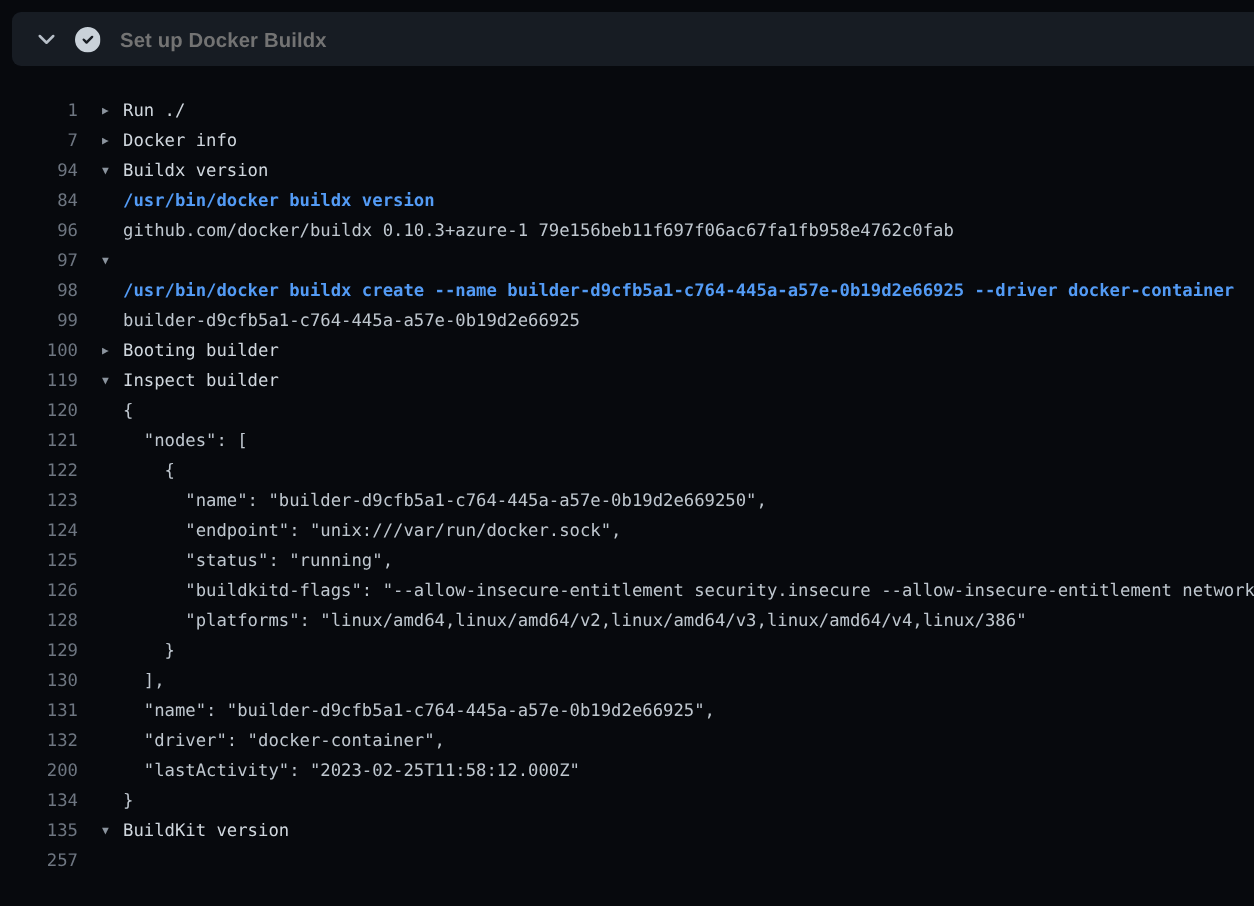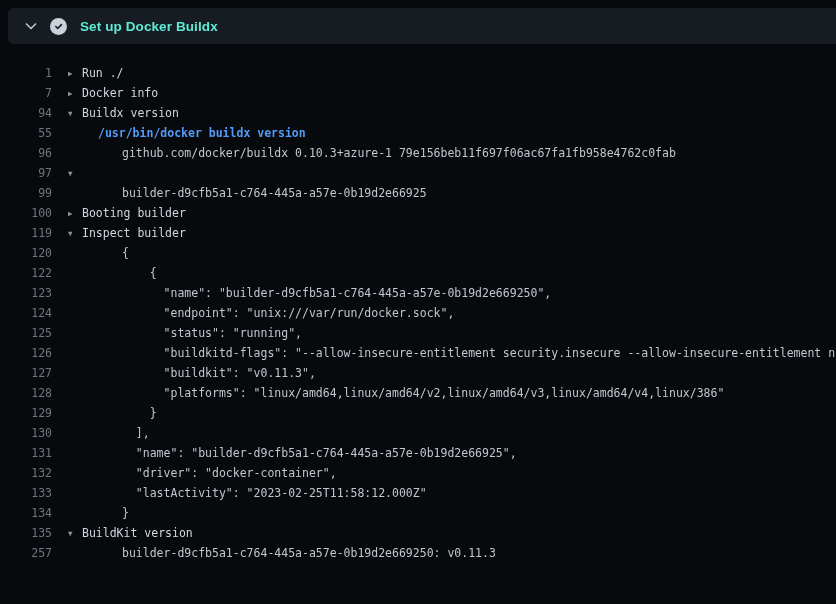--- a/index.html
+++ b/index.html
@@ -24,21 +24,21 @@
   .chev-box {
     width: 26px; height: 26px;
     display: flex; align-items: center; justify-content: center;
   }
   .status-box {
     width: 28px; height: 26px;
     display: flex; align-items: center; justify-content: center;
     margin-right: 8px;
   }
   .step-title {
-    color: #5eead4;
+    color: #737373;
     font-size: 13.5px;
     font-weight: 700;
     letter-spacing: 0.1px;
   }
   
   .log-viewer {
     position: absolute;
     left: 0; top: 44px; right: 0; bottom: 0;
     padding-top: 19px;
     font-family: "DejaVu Sans Mono", "Liberation Mono", monospace;
@@ -69,22 +69,22 @@
     color: #8b949e;
     font-size: 7.5px;
     display: inline-block;
     transform: translateY(-1px);
   }
   .text {
     flex: 0 0 auto;
     white-space: pre;
   }
   .t-group   { color: #d0d7de; }
-  .t-command { color: #539bf5; font-weight: bold; margin-left: 16px; }
-  .t-output  { color: #bfc7cf; margin-left: 40px; }
+  .t-command { color: #539bf5; font-weight: bold; }
+  .t-output  { color: #bfc7cf; }
 </style>
 </head>
 <body>
 
 <div class="step-header">
   <span class="chev-box">
     <svg width="16" height="16" viewBox="0 0 16 16">
       <path d="M3.5 6l4.5 4.5L12.5 6" stroke="#b7bfc8" stroke-width="1.7" fill="none" stroke-linecap="round" stroke-linejoin="round"></path>
     </svg>
   </span>
@@ -94,35 +94,36 @@
       <path d="M11.28 5.72a.75.75 0 0 1 0 1.06l-3.5 3.5a.75.75 0 0 1-1.06 0l-1.75-1.75a.75.75 0 1 1 1.06-1.06l1.22 1.22 2.97-2.97a.75.75 0 0 1 1.06 0z" fill="#171c23"></path>
     </svg>
   </span>
   <span class="step-title">Set up Docker Buildx</span>
 </div>
 
 <div class="log-viewer">
     <div class="log-row"><a class="num">1</a><span class="gutter"><span class="arrow">▶</span></span><span class="text t-group">Run ./</span></div>
     <div class="log-row"><a class="num">7</a><span class="gutter"><span class="arrow">▶</span></span><span class="text t-group">Docker info</span></div>
     <div class="log-row"><a class="num">94</a><span class="gutter"><span class="arrow">▼</span></span><span class="text t-group">Buildx version</span></div>
-    <div class="log-row"><a class="num">55</a><span class="gutter"></span><span class="text t-command">/usr/bin/docker buildx version</span></div>
+    <div class="log-row"><a class="num">84</a><span class="gutter"></span><span class="text t-command">/usr/bin/docker buildx version</span></div>
     <div class="log-row"><a class="num">96</a><span class="gutter"></span><span class="text t-output">github.com/docker/buildx 0.10.3+azure-1 79e156beb11f697f06ac67fa1fb958e4762c0fab</span></div>
     <div class="log-row"><a class="num">97</a><span class="gutter"><span class="arrow">▼</span></span></div>
+    <div class="log-row"><a class="num">98</a><span class="gutter"></span><span class="text t-command">/usr/bin/docker buildx create --name builder-d9cfb5a1-c764-445a-a57e-0b19d2e66925 --driver docker-container</span></div>
     <div class="log-row"><a class="num">99</a><span class="gutter"></span><span class="text t-output">builder-d9cfb5a1-c764-445a-a57e-0b19d2e66925</span></div>
     <div class="log-row"><a class="num">100</a><span class="gutter"><span class="arrow">▶</span></span><span class="text t-group">Booting builder</span></div>
     <div class="log-row"><a class="num">119</a><span class="gutter"><span class="arrow">▼</span></span><span class="text t-group">Inspect builder</span></div>
     <div class="log-row"><a class="num">120</a><span class="gutter"></span><span class="text t-output">{</span></div>
+    <div class="log-row"><a class="num">121</a><span class="gutter"></span><span class="text t-output">  "nodes": [</span></div>
     <div class="log-row"><a class="num">122</a><span class="gutter"></span><span class="text t-output">    {</span></div>
     <div class="log-row"><a class="num">123</a><span class="gutter"></span><span class="text t-output">      "name": "builder-d9cfb5a1-c764-445a-a57e-0b19d2e669250",</span></div>
     <div class="log-row"><a class="num">124</a><span class="gutter"></span><span class="text t-output">      "endpoint": "unix:///var/run/docker.sock",</span></div>
     <div class="log-row"><a class="num">125</a><span class="gutter"></span><span class="text t-output">      "status": "running",</span></div>
     <div class="log-row"><a class="num">126</a><span class="gutter"></span><span class="text t-output">      "buildkitd-flags": "--allow-insecure-entitlement security.insecure --allow-insecure-entitlement network.host",</span></div>
-    <div class="log-row"><a class="num">127</a><span class="gutter"></span><span class="text t-output">      "buildkit": "v0.11.3",</span></div>
     <div class="log-row"><a class="num">128</a><span class="gutter"></span><span class="text t-output">      "platforms": "linux/amd64,linux/amd64/v2,linux/amd64/v3,linux/amd64/v4,linux/386"</span></div>
     <div class="log-row"><a class="num">129</a><span class="gutter"></span><span class="text t-output">    }</span></div>
     <div class="log-row"><a class="num">130</a><span class="gutter"></span><span class="text t-output">  ],</span></div>
     <div class="log-row"><a class="num">131</a><span class="gutter"></span><span class="text t-output">  "name": "builder-d9cfb5a1-c764-445a-a57e-0b19d2e66925",</span></div>
     <div class="log-row"><a class="num">132</a><span class="gutter"></span><span class="text t-output">  "driver": "docker-container",</span></div>
-    <div class="log-row"><a class="num">133</a><span class="gutter"></span><span class="text t-output">  "lastActivity": "2023-02-25T11:58:12.000Z"</span></div>
+    <div class="log-row"><a class="num">200</a><span class="gutter"></span><span class="text t-output">  "lastActivity": "2023-02-25T11:58:12.000Z"</span></div>
     <div class="log-row"><a class="num">134</a><span class="gutter"></span><span class="text t-output">}</span></div>
     <div class="log-row"><a class="num">135</a><span class="gutter"><span class="arrow">▼</span></span><span class="text t-group">BuildKit version</span></div>
-    <div class="log-row"><a class="num">257</a><span class="gutter"></span><span class="text t-output">builder-d9cfb5a1-c764-445a-a57e-0b19d2e669250: v0.11.3</span></div>
+    <div class="log-row"><a class="num">257</a><span class="gutter"></span></div>
   </div>
 
 </body></html>

